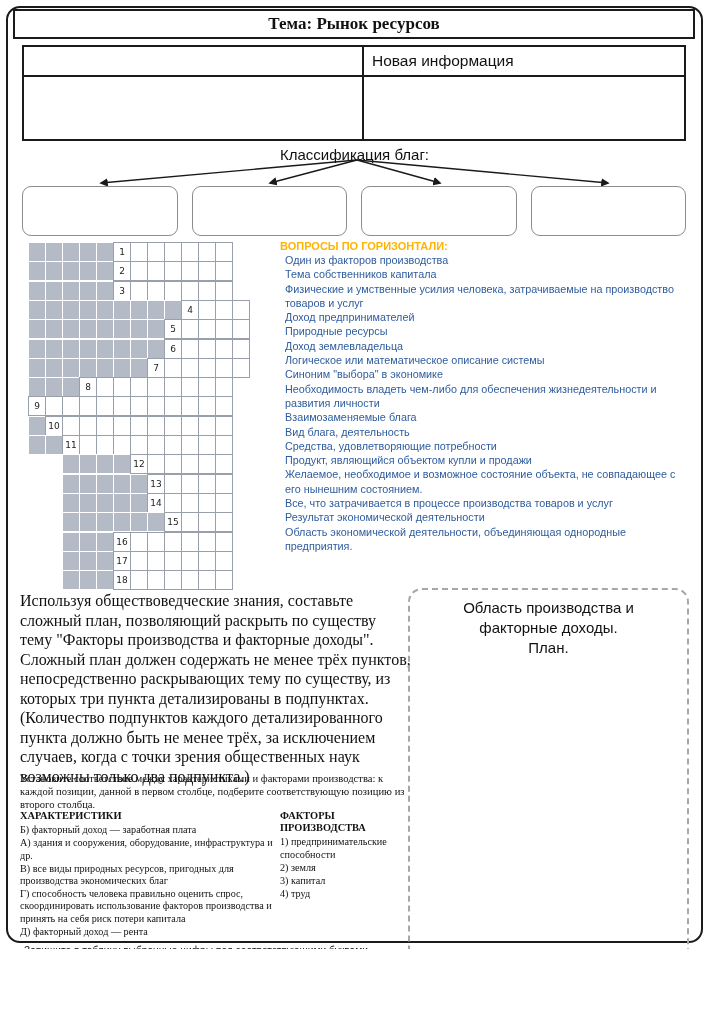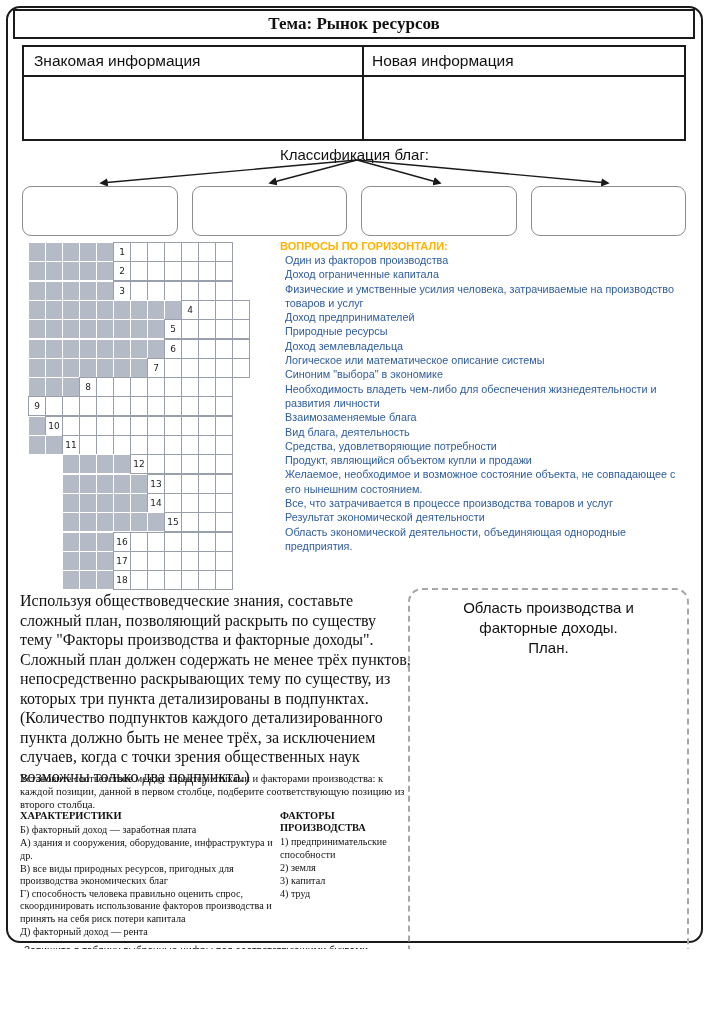--- a/index.html
+++ b/index.html
@@ -84,21 +84,20 @@
 <body>
 
 <div class="page">
   <div class="page-frame"></div>
 
   <div class="title-box">Тема: Рынок ресурсов</div>
 
   <div class="info-table">
     <div class="info-divider"></div>
     <div class="info-hline"></div>
-    <div class="info-h info-h1">Знакомая информация</div>
     <div class="info-h info-h2">Новая информация</div>
     <div class="info-cell info-cell1"></div>
     <div class="info-cell info-cell2"></div>
   </div>
 
   <div class="class-label">Классификация благ:</div>
 
   <svg class="arrows" viewBox="0 0 709 28">
     <defs>
       <marker id="arr" viewBox="0 0 10 10" refX="8" refY="5" markerWidth="6.5" markerHeight="6.5" orient="auto-start-reverse">
@@ -360,21 +359,21 @@
       <div class="cw-cell" style="left: 136px; top: 328px;"></div>
       <div class="cw-cell" style="left: 153px; top: 328px;"></div>
       <div class="cw-cell" style="left: 170px; top: 328px;"></div>
       <div class="cw-cell" style="left: 187px; top: 328px;"></div>
     </div>
 
   <div class="questions">
     <p class="q-header">ВОПРОСЫ ПО ГОРИЗОНТАЛИ:</p>
     <div>
         <p class="question">Один из факторов производства</p>
-        <p class="question">Доход ограниченные капитала</p>
+        <p class="question">Тема собственников капитала</p>
         <p class="question">Физические и умственные усилия человека, затрачиваемые на производство товаров и услуг</p>
         <p class="question">Доход предпринимателей</p>
         <p class="question">Природные ресурсы</p>
         <p class="question">Доход землевладельца</p>
         <p class="question">Логическое или математическое описание системы</p>
         <p class="question">Синоним "выбора" в экономике</p>
         <p class="question">Необходимость владеть чем-либо для обеспечения жизнедеятельности и развития личности</p>
         <p class="question">Взаимозаменяемые блага</p>
         <p class="question">Вид блага, деятельность</p>
         <p class="question">Средства, удовлетворяющие потребности</p>

